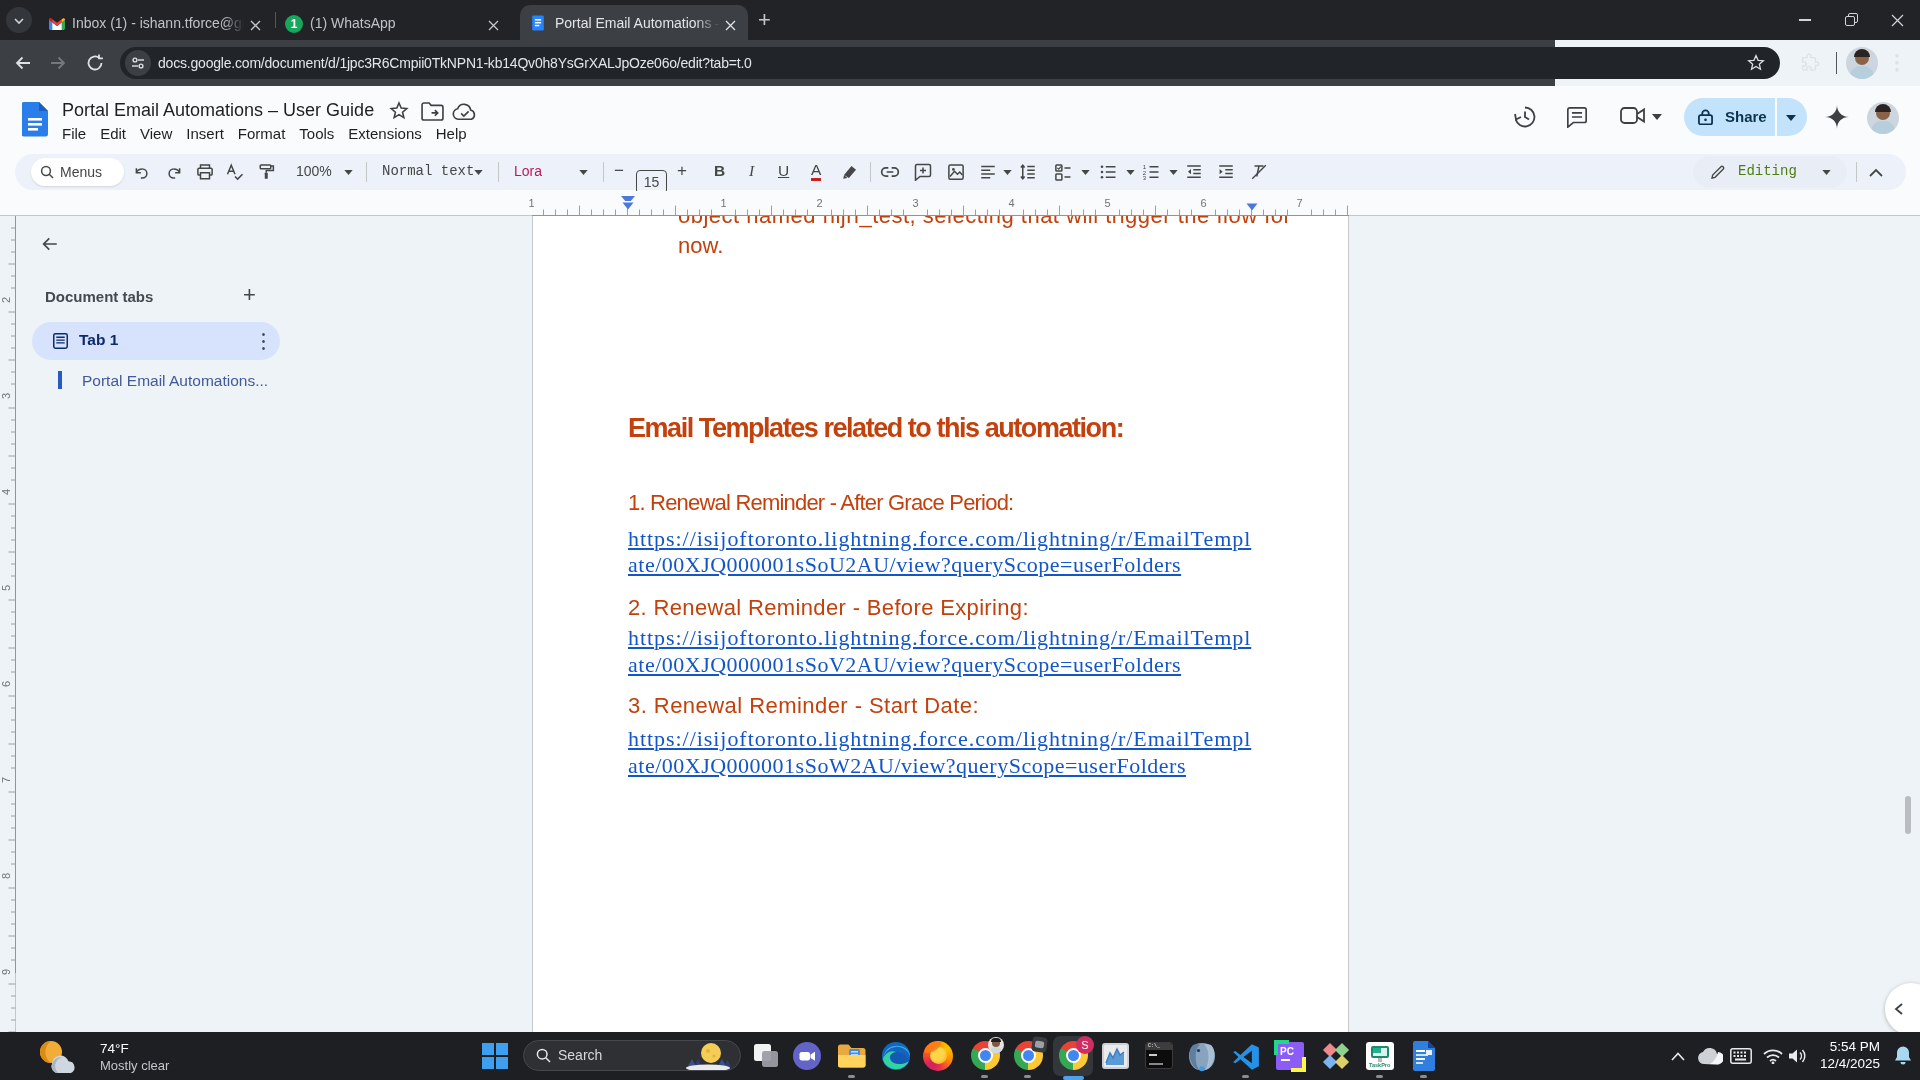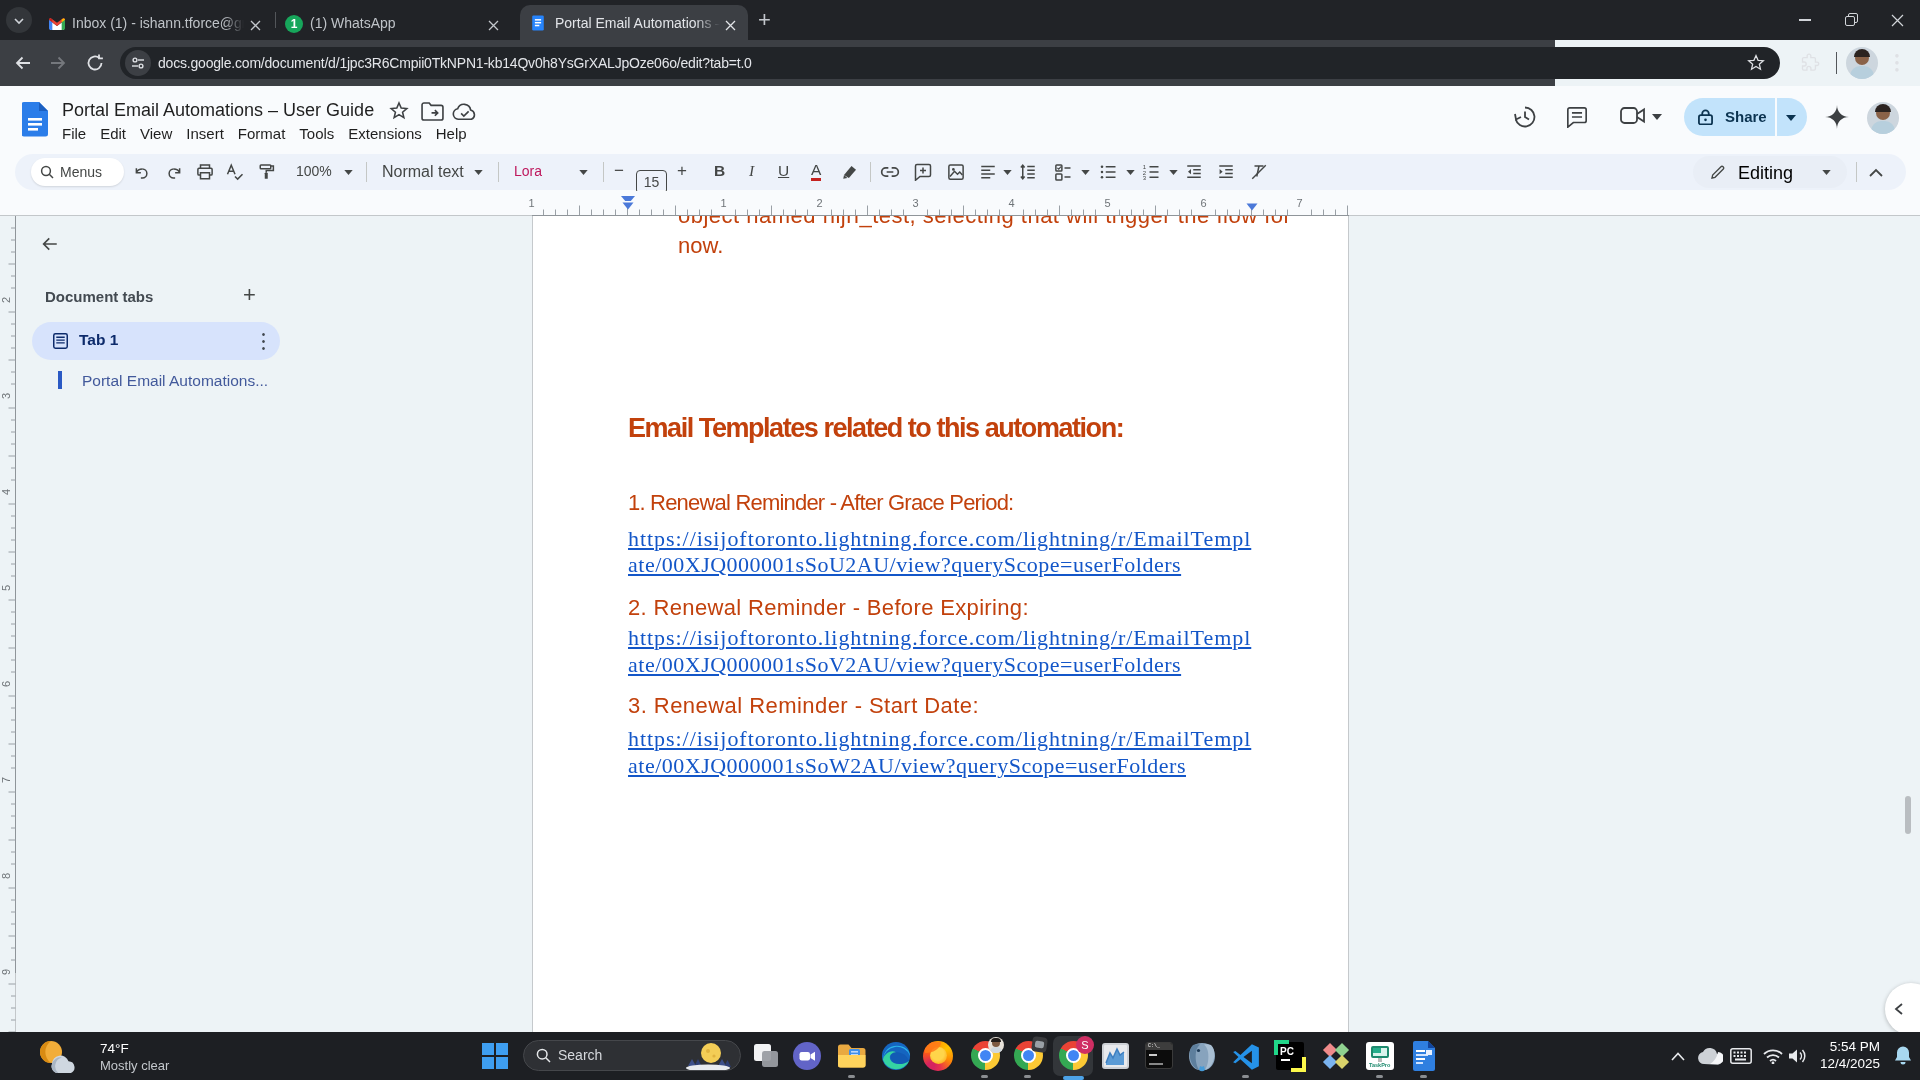--- a/index.html
+++ b/index.html
@@ -244,21 +244,21 @@
   <svg width="18" height="18" viewBox="0 0 24 24" style="position:absolute; left:243px; top:9px;">
         <rect x="3" y="2.5" width="14" height="5" rx="1" fill="none" stroke="#444746" stroke-width="2"></rect>
         <path d="M17 4 h3.5 v6 H11 v3" fill="none" stroke="#444746" stroke-width="2"></path>
         <rect x="9" y="13" width="4" height="8" rx="0.5" fill="#444746"></rect>
       </svg>
   <div style="position:absolute; left:281px; top:9px; font-size:14px; color:#444746;">100%</div>
   <svg width="9" height="5" viewBox="0 0 10 6" style="position:absolute; left:329px; top:16px;">
         <path d="M0 0 L5 6 L10 0 Z" fill="#444746"></path>
       </svg>
   <div class="tsep" style="left:351px;"></div>
-  <div style="position:absolute; left:367px; top:9px; font-size:16px; color:#444746;">Normal text</div>
+  <div style="position:absolute; left:367px; top:9px; font-size:14px; color:#444746;font-family:Liberation Mono, monospace;">Normal text</div>
   <svg width="9" height="5" viewBox="0 0 10 6" style="position:absolute; left:459px; top:16px;">
         <path d="M0 0 L5 6 L10 0 Z" fill="#444746"></path>
       </svg>
   <div class="tsep" style="left:483px;"></div>
   <div style="position:absolute; left:499px; top:9px; font-size:14px; color:#be185d;">Lora</div>
   <svg width="9" height="5" viewBox="0 0 10 6" style="position:absolute; left:564px; top:16px;">
         <path d="M0 0 L5 6 L10 0 Z" fill="#444746"></path>
       </svg>
   <div class="tsep" style="left:588px;"></div>
   <div style="position:absolute; left:599px; top:7px; font-size:17px; color:#444746;">−</div>
@@ -331,21 +331,21 @@
         <path d="M3.5 8 L7.5 11.5 L3.5 15 Z" fill="#444746"></path>
       </svg>
   <svg width="18" height="18" viewBox="0 0 24 24" style="position:absolute; left:1235px; top:9px;">
         <path d="M6 4 h12 M12 4 L9 18" stroke="#444746" stroke-width="2"></path>
         <path d="M3 21 l18 -18" stroke="#444746" stroke-width="2"></path>
       </svg>
   <div style="position:absolute; left:1678px; top:2px; width:154px; height:32px; border-radius:16px; background:#e9eef6;"></div>
   <svg width="16" height="16" viewBox="0 0 24 24" style="position:absolute; left:1695px; top:10px;">
         <path d="M3 21 l1 -4.5 L16.5 4 a2.1 2.1 0 0 1 3 0 l.5 .5 a2.1 2.1 0 0 1 0 3 L7.5 20 Z" fill="none" stroke="#444746" stroke-width="2"></path>
       </svg>
-  <div style="position:absolute; left:1723px; top:9px; font-size:18px; color:#000000;">Editing</div>
+  <div style="position:absolute; left:1723px; top:9px; font-size:14px; color:#4d7c0f;font-family:Liberation Mono, monospace;">Editing</div>
   <svg width="9" height="5" viewBox="0 0 10 6" style="position:absolute; left:1807px; top:16px;">
         <path d="M0 0 L5 6 L10 0 Z" fill="#444746"></path>
       </svg>
   <div class="tsep" style="left:1841px;"></div>
   <svg width="14" height="9" viewBox="0 0 14 9" style="position:absolute; left:1854px; top:14px;">
         <path d="M1 8 L7 2 L13 8" fill="none" stroke="#444746" stroke-width="1.8"></path>
       </svg>
 </div>
   </div>
 <div id="rulerrow">
@@ -656,21 +656,21 @@
     <path d="M7 4 C4 7 3 12 4 17 C5 23 9 28 13 29 C10 24 9 17 10 11 C10.5 8 12 5 14 3.5 C11.5 3 9 3 7 4 Z" fill="#5e7f9d"></path>
     <path d="M25 4 C28 7 29 12 28 17 C27 23 23 28 19 29 C22 24 23 17 22 11 C21.5 8 20 5 18 3.5 C20.5 3 23 3 25 4 Z" fill="#a9bfd3"></path>
     <circle cx="12.5" cy="9.5" r="1.6" fill="#1d3a57"></circle>
     <path d="M13 29 q3 2.5 6 0 l-1 -4 q-2 1.5 -4 0 Z" fill="#469bd8"></path>
   </svg>
 
   <svg width="28" height="28" viewBox="0 0 100 100" style="position:absolute; left:1232px; top:10px;">
     <path d="M71 8 L30 46 L12 32 L4 36 L23 54 L4 72 L12 76 L30 62 L71 99 L96 87 V20 Z M71 31 V76 L41 54 Z" fill="#2592e8"></path>
   </svg>
 
-  <div style="position:absolute; left:1276px; top:10px; width:28px; height:28px; background:#000000; border-radius:2px;">
+  <div style="position:absolute; left:1276px; top:10px; width:28px; height:28px; background:#8b5cf6; border-radius:2px;">
     <div style="position:absolute; left:-2px; top:-2px; width:15px; height:4px; background:#21d789;"></div>
     <div style="position:absolute; left:-2px; top:-2px; width:4px; height:15px; background:#21d789;"></div>
     <div style="position:absolute; right:-2px; bottom:-2px; width:15px; height:4px; background:#fcf84a;"></div>
     <div style="position:absolute; right:-2px; bottom:-2px; width:4px; height:15px; background:#fcf84a;"></div>
     <div style="position:absolute; left:4px; top:4px; font-size:10px; font-weight:bold; color:#fff;">PC</div>
     <div style="position:absolute; left:5px; top:17px; width:9px; height:2px; background:#fff;"></div>
   </div>
 
   <svg width="30" height="30" viewBox="0 0 30 30" style="position:absolute; left:1321px; top:9px;">
     <rect x="4" y="4" width="10" height="10" fill="#ef8a8a" transform="rotate(45 9 9)"></rect>

